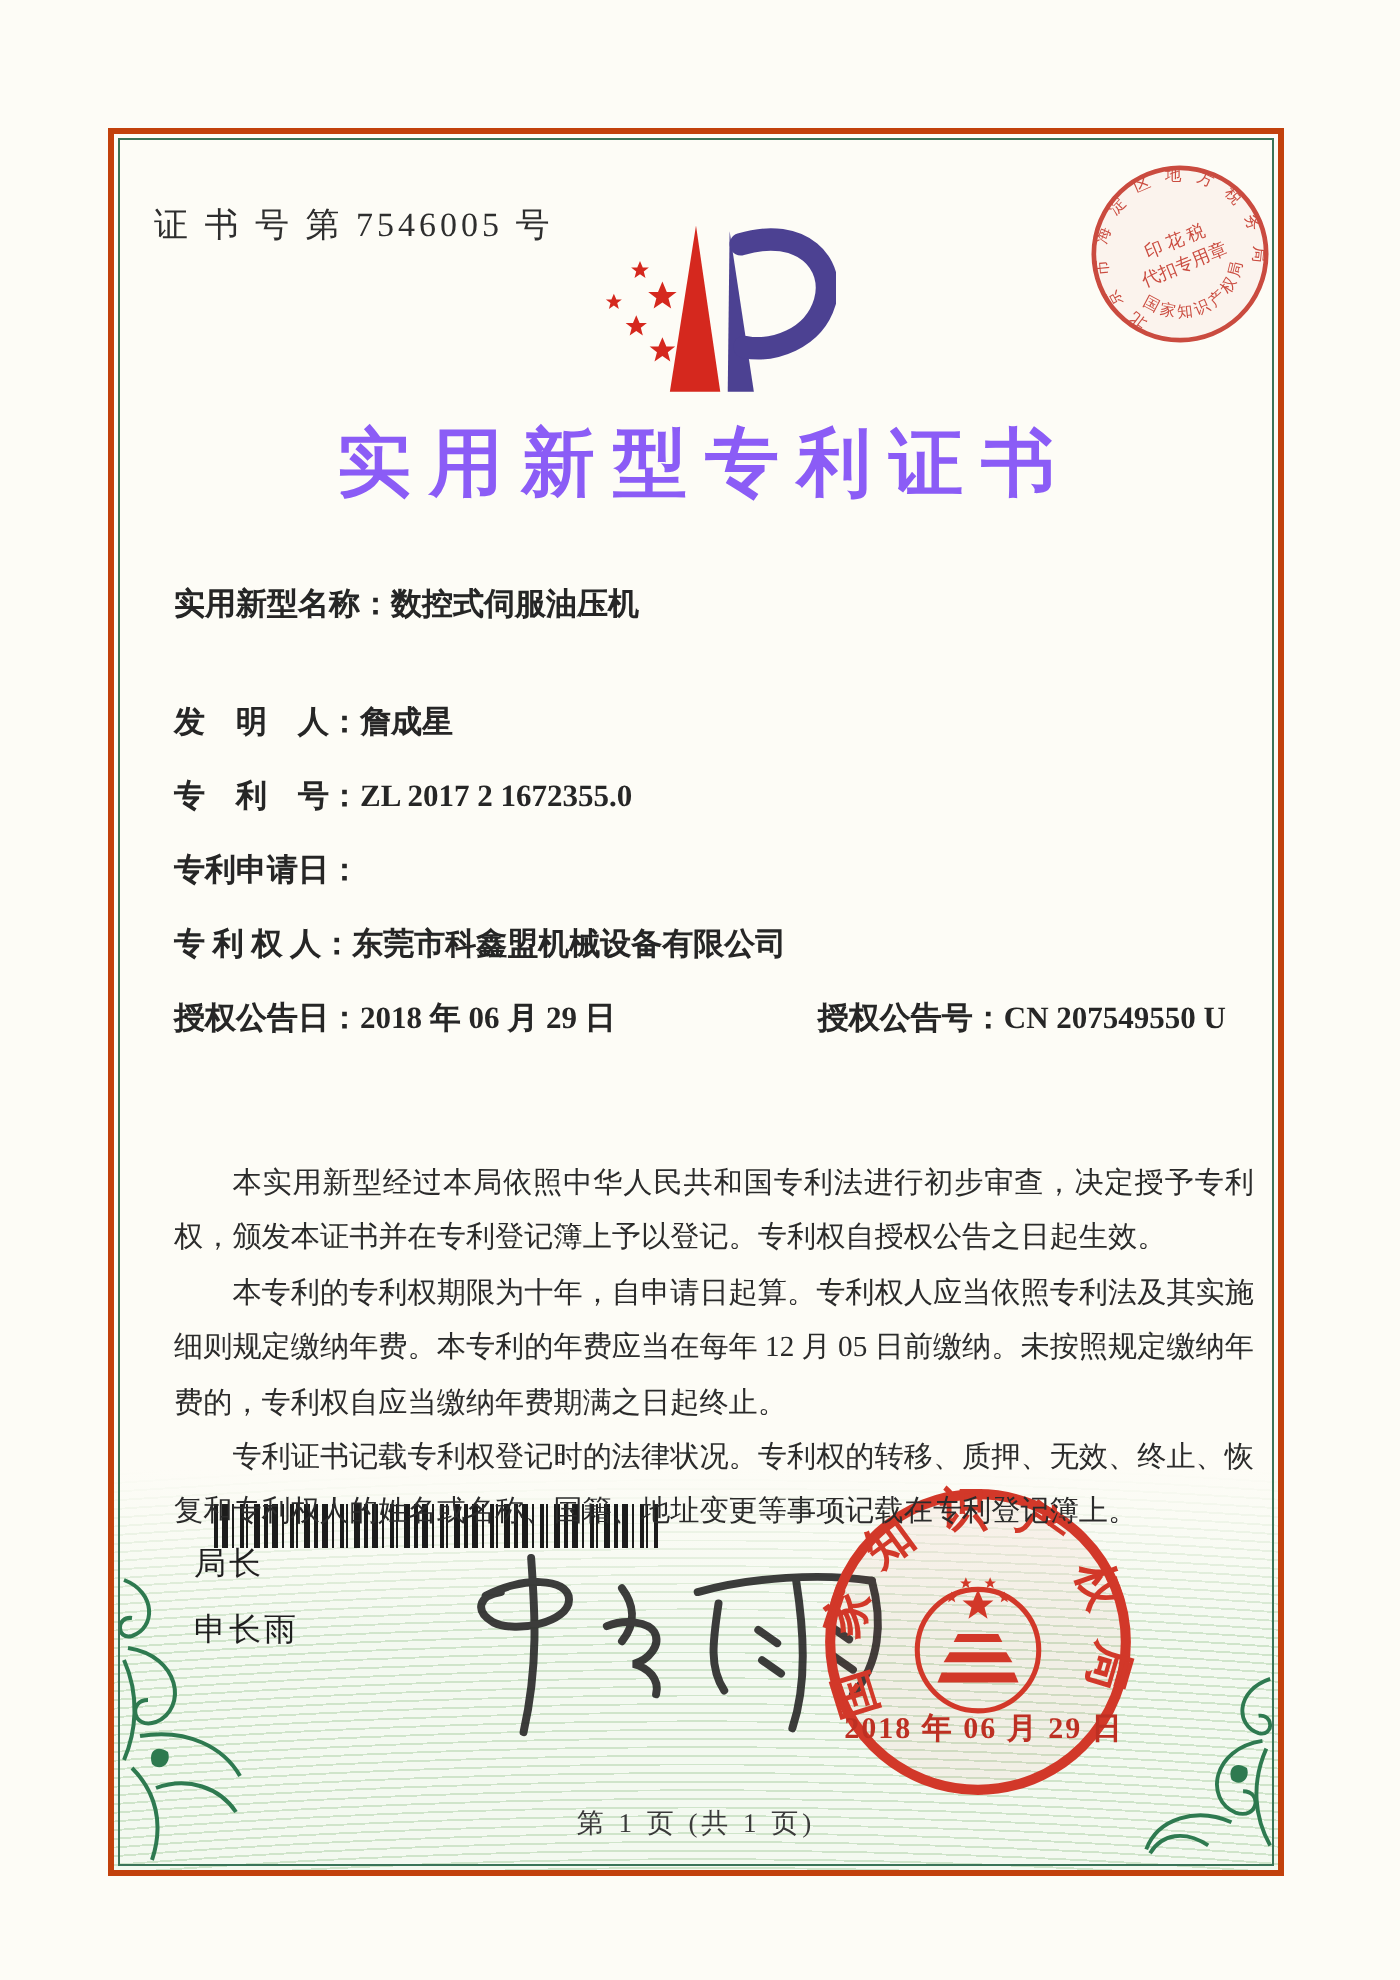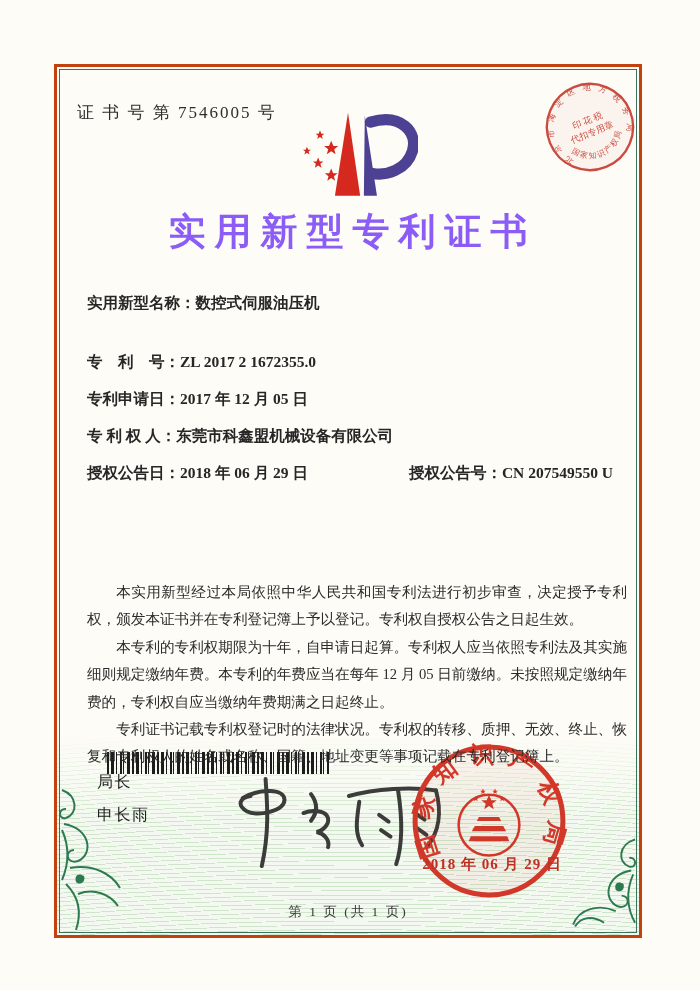--- a/index.html
+++ b/index.html
@@ -91,26 +91,29 @@
   </svg>
 
   <div class="title">实用新型专利证书</div>
 
   <div class="fields">
     <div class="field-row row-name">
       <span class="flabel">实用新型名称：</span>
       <span class="fvalue">数控式伺服油压机</span>
     </div>
     <div class="field-row">
+      <span class="flabel">发　明　人：</span>
+      <span class="fvalue">詹成星</span>
+    </div>
+    <div class="field-row">
       <span class="flabel">专　利　号：</span>
       <span class="fvalue">ZL 2017 2 1672355.0</span>
     </div>
     <div class="field-row">
       <span class="flabel">专利申请日：</span>
-      <span class="fvalue">2017 年 12 月 05 日</span>
     </div>
     <div class="field-row">
       <span class="flabel">专 利 权 人：</span>
       <span class="fvalue">东莞市科鑫盟机械设备有限公司</span>
     </div>
     <div class="grant-row">
       <span>
         <span>授权公告日：</span><span>2018 年 06 月 29 日</span>
       </span>
       <span>

